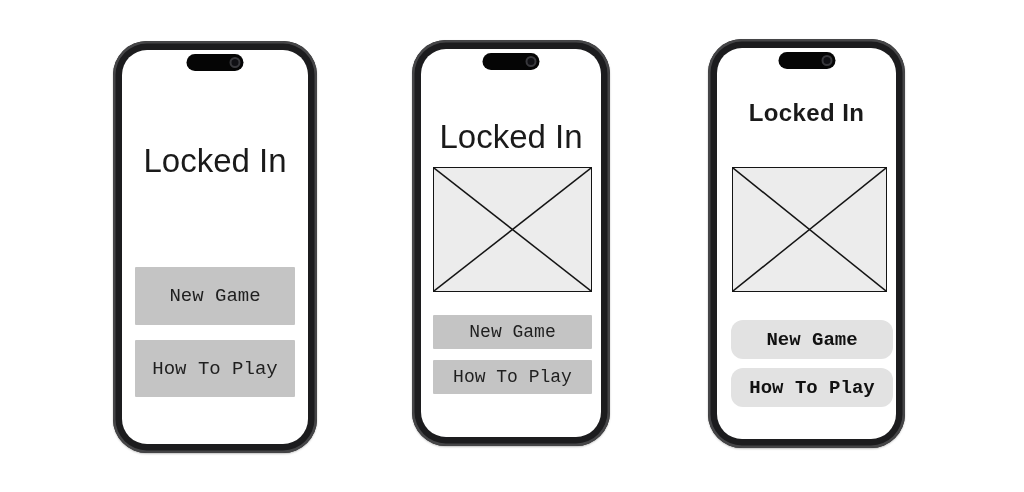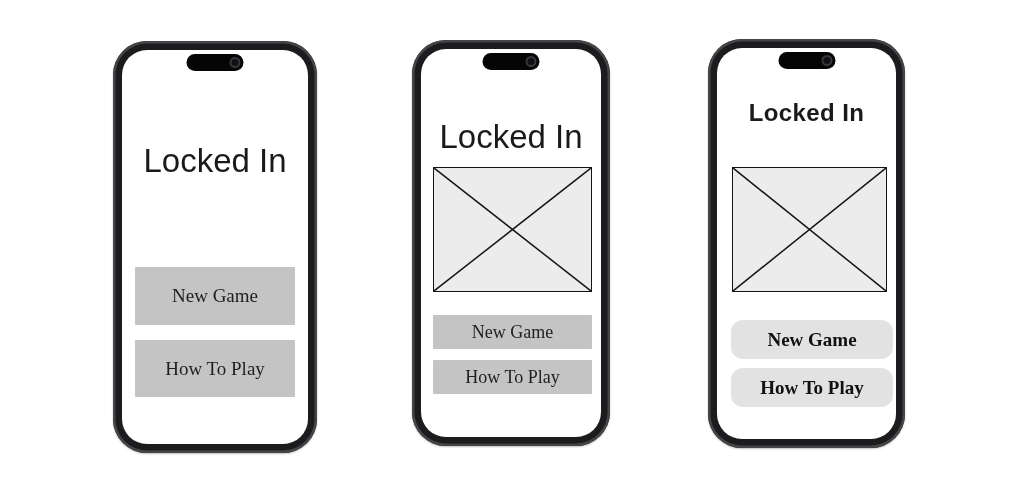--- a/index.html
+++ b/index.html
@@ -33,21 +33,21 @@
   .sb-vol1{top:107px;height:33px;}
   .sb-vol2{top:148px;height:33px;}
   .sb-power{top:125px;height:55px;}
   
   .title{
     position:absolute;width:100%;text-align:center;color:#1a1a1a;
     white-space:nowrap;
   }
   .btn{
     position:absolute;display:flex;align-items:center;justify-content:center;
-    border:none;cursor:pointer;font-family:Liberation Serif, serif;
+    border:none;cursor:pointer;font-family:Liberation Mono, monospace;
     color:#1f1f1f;padding:0;
   }
   .btn-flat{background:#c4c4c4;border-radius:1px;}
   .btn-round{background:#e2e2e2;border-radius:12px;font-weight:700;color:#111;}
   .placeholder{
     position:absolute;background:#ececec;border:1.5px solid #141414;
     box-sizing:border-box;
   }
   .placeholder svg{display:block;width:100%;height:100%;}
   

